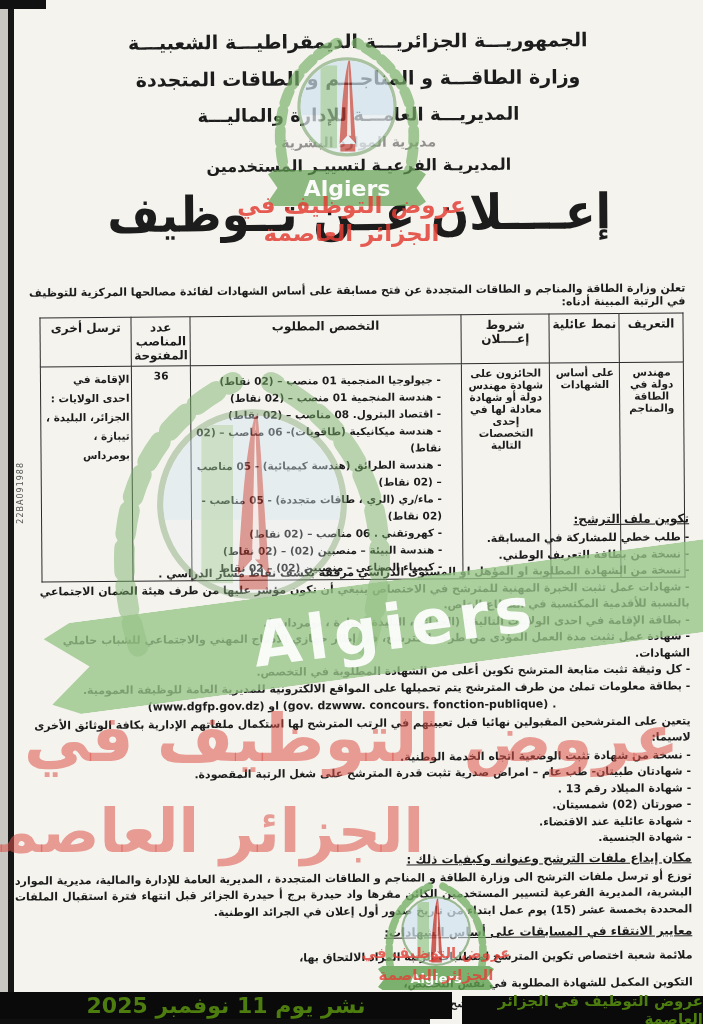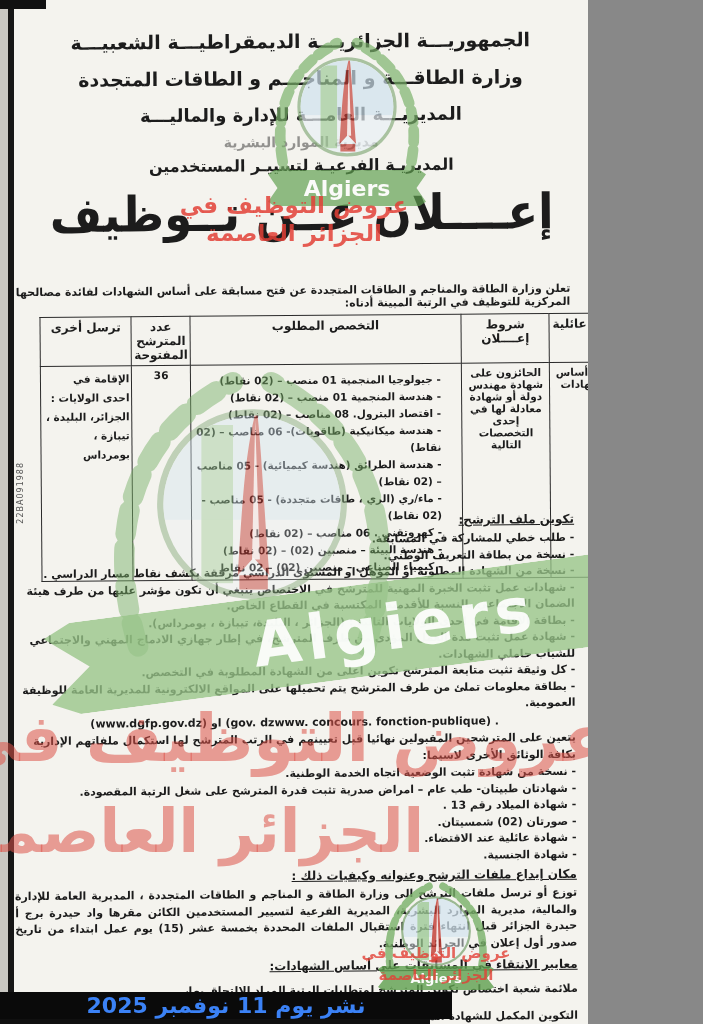--- a/index.html
+++ b/index.html
@@ -1,16 +1,16 @@
 <!DOCTYPE html>
 <html lang="ar"><head>
 <meta charset="utf-8">
 <style>
   html,body{margin:0;padding:0;background:#888;}
-  .page{position:relative;width:588px;height:1024px;background:#f4f3ee;overflow:hidden;
+  .page{position:relative;width:703px;height:1024px;background:#f4f3ee;overflow:hidden;
         font-family:"DejaVu Sans",sans-serif;color:#1c1c1c;}
   
   .scan-edge-left{position:absolute;left:0;top:0;bottom:0;width:8px;background:#c9c7c2;}
   .scan-line-left{position:absolute;left:8px;top:0;bottom:0;width:6px;background:#161616;}
   .scan-corner{position:absolute;left:0;top:0;width:46px;height:9px;background:#111;}
   .doc{position:absolute;inset:0;transform:rotate(-0.45deg);}
   
   .hdr{position:absolute;top:30px;left:30px;right:10px;text-align:center;direction:rtl;font-weight:700;}
   .hdr .l1{font-size:19px;margin-bottom:15px;}
   .hdr .l2{font-size:19px;margin-bottom:15px;}
@@ -63,21 +63,21 @@
   .wm-red-bot1{top:944px;left:330px;width:212px;text-align:center;font-size:15px;color:rgba(226,64,54,.8);}
   .wm-red-bot2{top:966px;left:330px;width:212px;text-align:center;font-size:15px;color:rgba(226,64,54,.8);}
   .big-ribbon{position:absolute;left:48px;top:626px;width:700px;height:92px;
               background:rgba(151,196,136,.78);transform:rotate(-7.5deg);transform-origin:left center;
               display:flex;align-items:center;justify-content:center;
               clip-path:polygon(0 14%,4% 0,100% 0,100% 100%,4% 100%,0 86%,6% 50%);
               font-size:62px;font-weight:700;color:rgba(255,255,255,.92);letter-spacing:6px;}
   .side-code{position:absolute;left:16px;top:462px;font-size:8px;color:#555;
              writing-mode:vertical-rl;transform:rotate(180deg);letter-spacing:1px;}
   
-  .bar{position:absolute;background:#0a0a0a;color:#3b82f6;font-weight:700;direction:rtl;
+  .bar{position:absolute;background:#0a0a0a;color:#4d7c0f;font-weight:700;direction:rtl;
        display:flex;align-items:center;justify-content:center;z-index:6;}
   .bar-left{left:0;bottom:5px;width:452px;height:27px;font-size:22px;}
   .bar-left-sliver{position:absolute;left:0;bottom:0;width:430px;height:5px;background:#101010;z-index:6;}
   .bar-right{right:0;bottom:0;width:241px;height:28px;font-size:15px;}
 </style>
 </head>
 <body>
 
 <div class="page">
 
@@ -107,21 +107,21 @@
         <col style="width:274px">
           <col style="width:55px">
           <col style="width:92px">
       </colgroup>
       <tbody>
           <tr>
         <th>التعريف</th>
         <th>نمط عائلية</th>
         <th>شروط إعــــلان</th>
         <th>التخصص المطلوب</th>
-        <th>عدد المترشح المفتوحة</th>
+        <th>عدد المناصب المفتوحة</th>
         <th>ترسل أخرى</th>
       </tr>
       <tr>
         <td class="c-rank">مهندس دولة في الطاقة والمناجم</td>
         <td class="c-mode">على أساس الشهادات</td>
         <td class="c-cond">الحائزون على شهادة مهندس دولة أو شهادة معادلة لها في إحدى التخصصات التالية</td>
         <td>
           <div class="spec-list">
             <div class="li">جيولوجيا المنجمية 01 منصب – (02 نقاط)</div>
             <div class="li">هندسة المنجمية 01 منصب – (02 نقاط)</div>
@@ -245,14 +245,15 @@
     <div class="wm-red wm-red-top1">عروض التوظيف في</div>
     <div class="wm-red wm-red-top2">الجزائر العاصمة</div>
     <div class="wm-red wm-red-big1">عروض التوظيف في</div>
     <div class="wm-red wm-red-big2">الجزائر العاصمة</div>
     <div class="wm-red wm-red-bot1">عروض التوظيف في</div>
     <div class="wm-red wm-red-bot2">الجزائر العاصمة</div>
   </div>
 
   <div class="bar bar-left">نشر يوم 11 نوفمبر 2025</div>
   <div class="bar-left-sliver"></div>
+  <div class="bar bar-right">عروض التوظيف في الجزائر العاصمة</div>
 
 </div>
 
 </body></html>

